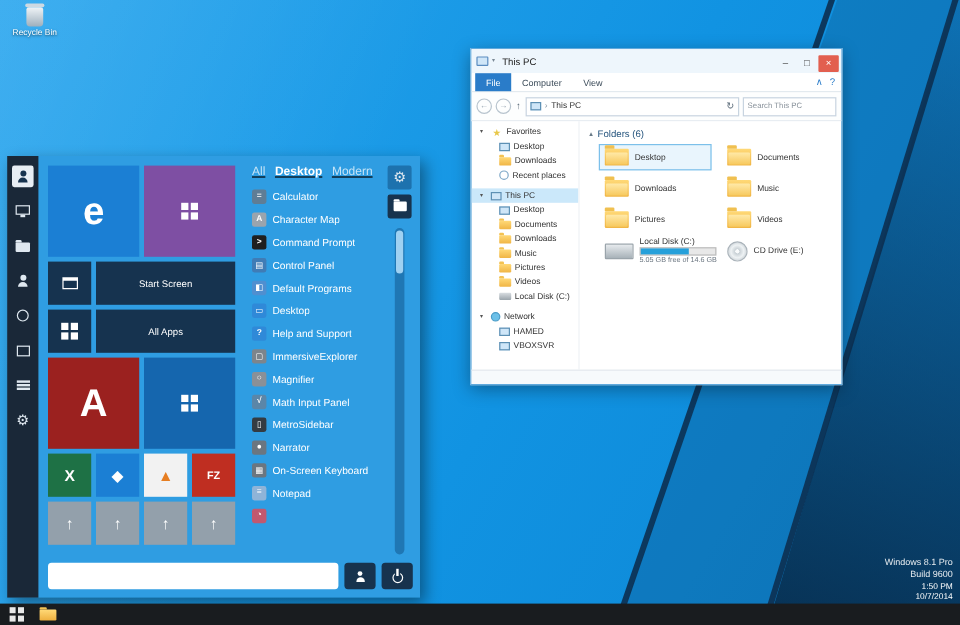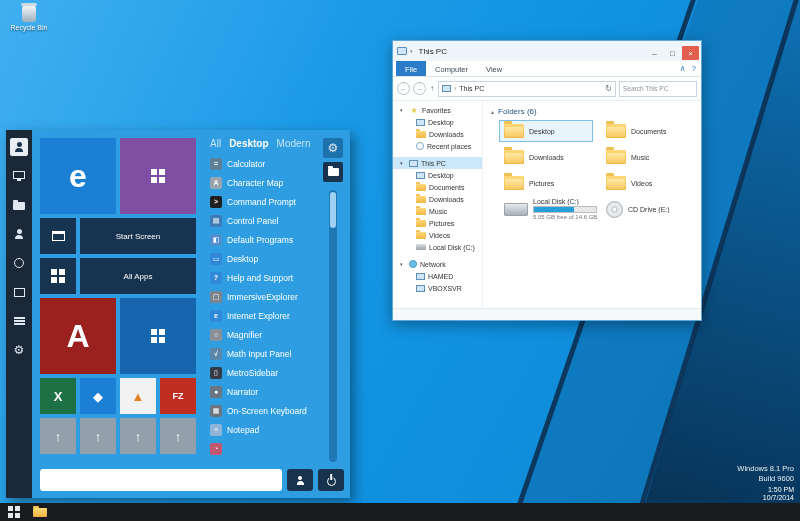--- a/index.html
+++ b/index.html
@@ -110,21 +110,21 @@
   .tile{display:flex;align-items:center;justify-content:center;position:relative;color:#fff;overflow:hidden;}
   .t-large{grid-column:span 2;grid-row:span 2;}
   .t-wide{grid-column:span 3;}
   .tile-label{font-size:8px;color:#fff;}
   .tile-glyph{font-weight:bold;line-height:1;}
   .t-small .tile-glyph{font-size:13px;}
   .t-large .tile-glyph{font-size:32px;}
   .g-grid{width:6px;height:6px;background:#fff;box-shadow:8px 0 0 #fff,0 8px 0 #fff,8px 8px 0 #fff;margin:0 8px 8px 0;}
   .g-window{width:13px;height:10px;border:1px solid #fff;border-top:3px solid #fff;}
   .list-col{flex:1;display:flex;flex-direction:column;margin-left:6px;min-width:0;}
-  .menu-tabs{display:flex;gap:8px;align-items:baseline;margin:0 0 5px 2px;flex:none;}
+  .menu-tabs{display:flex;gap:8px;align-items:baseline;margin:0 0 5px 2px;flex:none;text-decoration:underline;}
   .menu-tab{font-size:10px;color:rgba(255,255,255,0.72);}
   .menu-tab.active{color:#fff;font-weight:bold;}
   .app-list{flex:1;overflow:hidden;}
   .app-row{height:19px;display:flex;align-items:center;gap:5px;padding-left:2px;}
   .app-ic{width:12px;height:12px;border-radius:2px;color:#fff;font-size:7px;font-weight:bold;display:flex;align-items:center;justify-content:center;flex:none;}
   .app-label{font-size:8.5px;color:#fff;white-space:nowrap;overflow:hidden;}
   .right-rail{width:22px;margin-left:4px;display:flex;flex-direction:column;align-items:center;flex:none;}
   .rail-btn{width:20px;height:20px;border-radius:2px;display:flex;align-items:center;justify-content:center;margin-bottom:4px;}
   .rail-btn.gear{background:#1d72ae;}
   .rail-btn.fold{background:#17334e;}
@@ -433,24 +433,20 @@
               </div>
               <div class="app-row">
                 <span class="app-ic" style="background: rgb(47, 137, 216);">?</span>
                 <span class="app-label">Help and Support</span>
               </div>
               <div class="app-row">
                 <span class="app-ic" style="background: rgb(125, 133, 140);">▢</span>
                 <span class="app-label">ImmersiveExplorer</span>
               </div>
               <div class="app-row">
-                <span class="app-ic" style="background: rgb(47, 137, 216);">e</span>
-                <span class="app-label">Internet Explorer</span>
-              </div>
-              <div class="app-row">
                 <span class="app-ic" style="background: rgb(138, 144, 151);">○</span>
                 <span class="app-label">Magnifier</span>
               </div>
               <div class="app-row">
                 <span class="app-ic" style="background: rgb(91, 134, 168);">√</span>
                 <span class="app-label">Math Input Panel</span>
               </div>
               <div class="app-row">
                 <span class="app-ic" style="background: rgb(52, 59, 66);">▯</span>
                 <span class="app-label">MetroSidebar</span>

